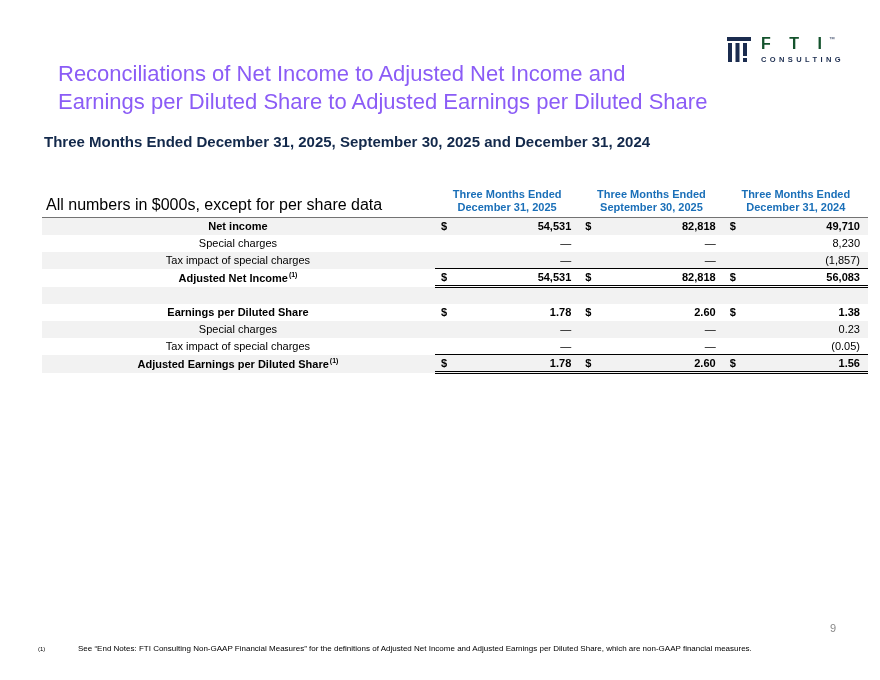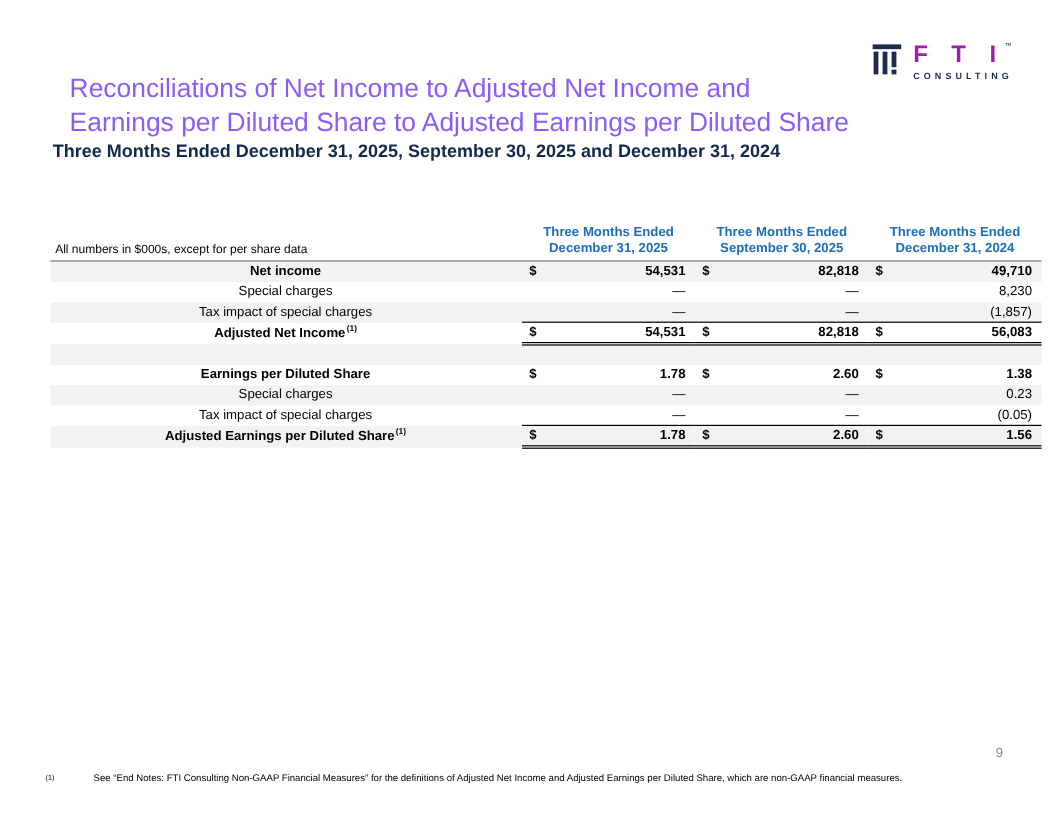--- a/index.html
+++ b/index.html
@@ -19,24 +19,24 @@
     top: 36px;
     right: 36px;
     display: flex;
     align-items: flex-start;
     gap: 8px;
     color: #1b2c4f;
   }
   .logo-icon svg { display: block; }
   .logo-text { line-height: 1; }
   .logo-brand {
-    font-size: 20px;
+    font-size: 16px;
     font-weight: bold;
     letter-spacing: 7px;
-    color: #a21caf;
+    color: #14532d;
   }
   .logo-tm { font-size: 6px; vertical-align: top; letter-spacing: 0; }
   .logo-sub {
     font-size: 7.5px;
     letter-spacing: 3.4px;
     margin-top: 4px;
     color: #1b2c4f;
     font-weight: 700;
   }
   
@@ -47,21 +47,21 @@
     width: 780px;
     font-size: 22px;
     line-height: 28px;
     font-weight: 400;
     color: #8b5cf6;
     margin-left: 14px;
   }
   .subtitle {
     position: absolute;
     left: 44px;
-    top: 118px;
+    top: 133px;
     width: 780px;
     font-size: 15px;
     font-weight: bold;
     color: #13294b;
   }
   
   table.recon {
     position: absolute;
     left: 42px;
     top: 186px;
@@ -72,21 +72,21 @@
   }
   .recon th, .recon td { padding: 2px 4px; }
   .recon thead th {
     border-bottom: 1px solid #737373;
     vertical-align: bottom;
     padding-bottom: 3px;
   }
   th.c-note {
     text-align: left;
     font-weight: normal;
-    font-size: 10px;
+    font-size: 16px;
     width: 392px;
   }
   th.c-head {
     width: 144px;
     text-align: center;
     font-weight: bold;
     color: #1a6fb8;
     font-size: 11px;
     line-height: 13px;
   }

